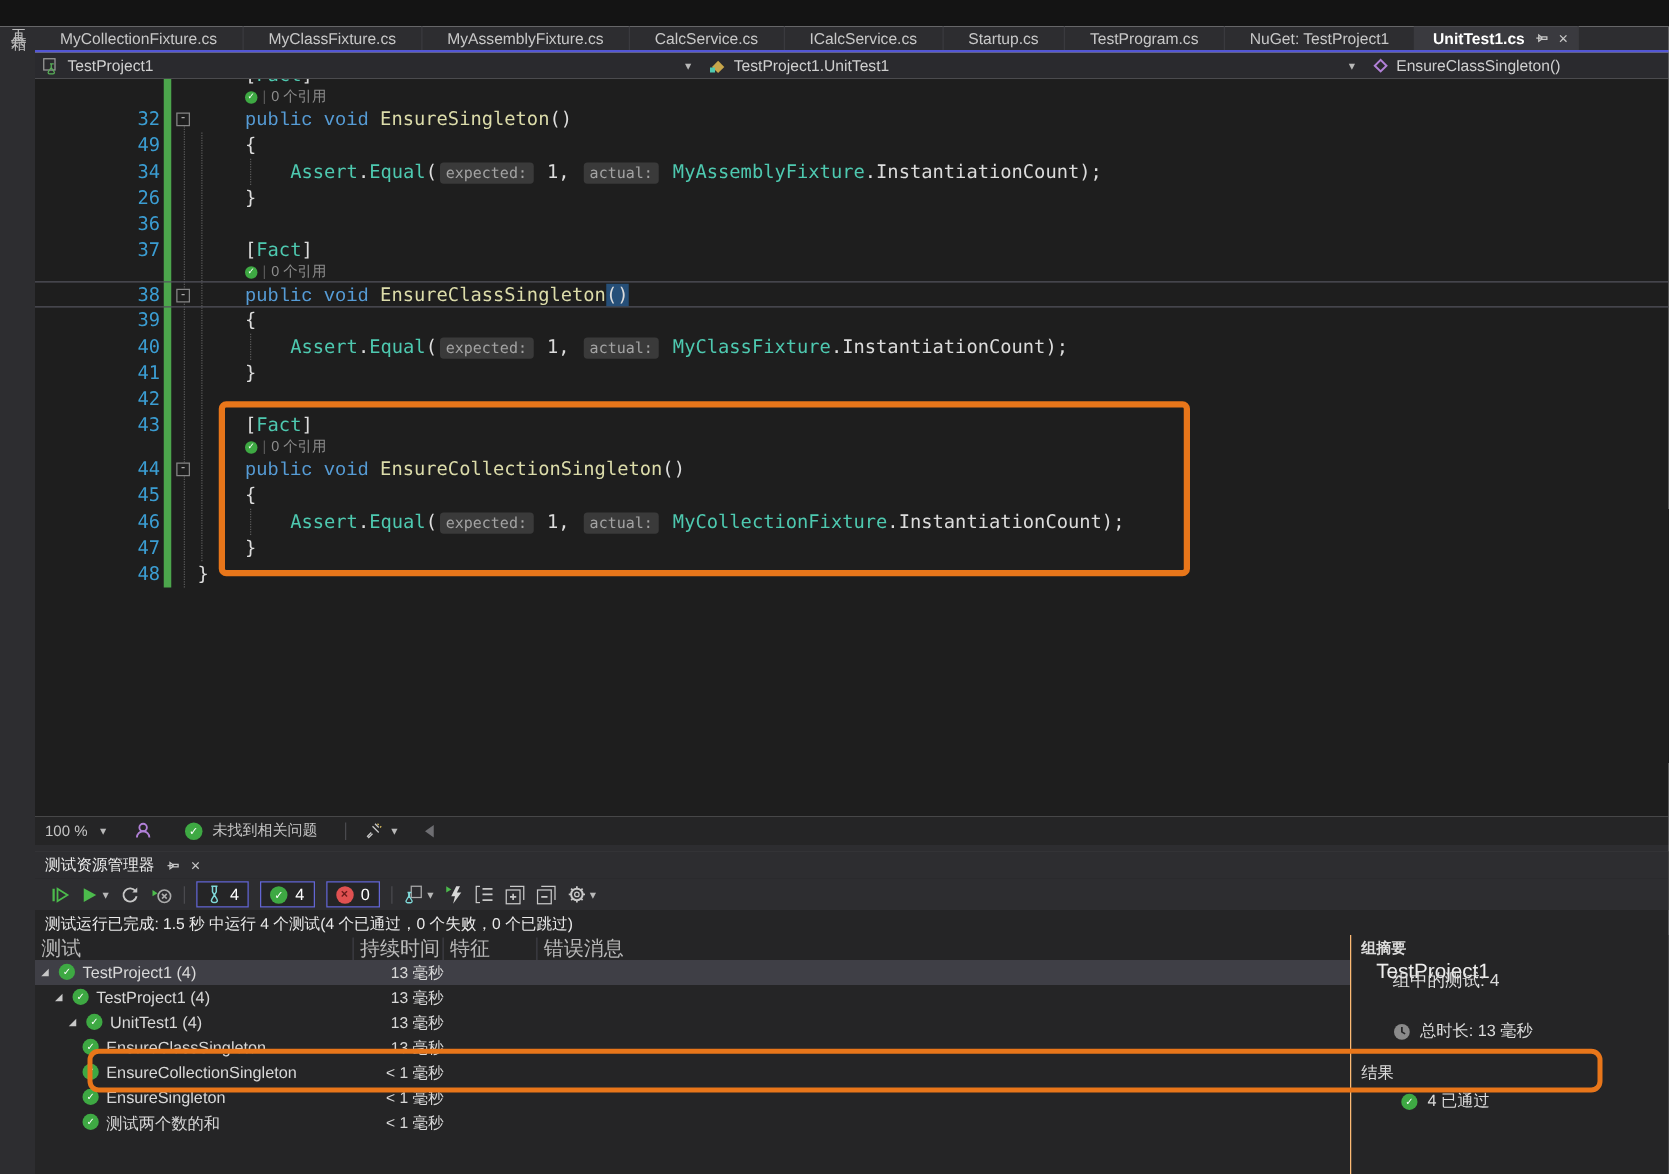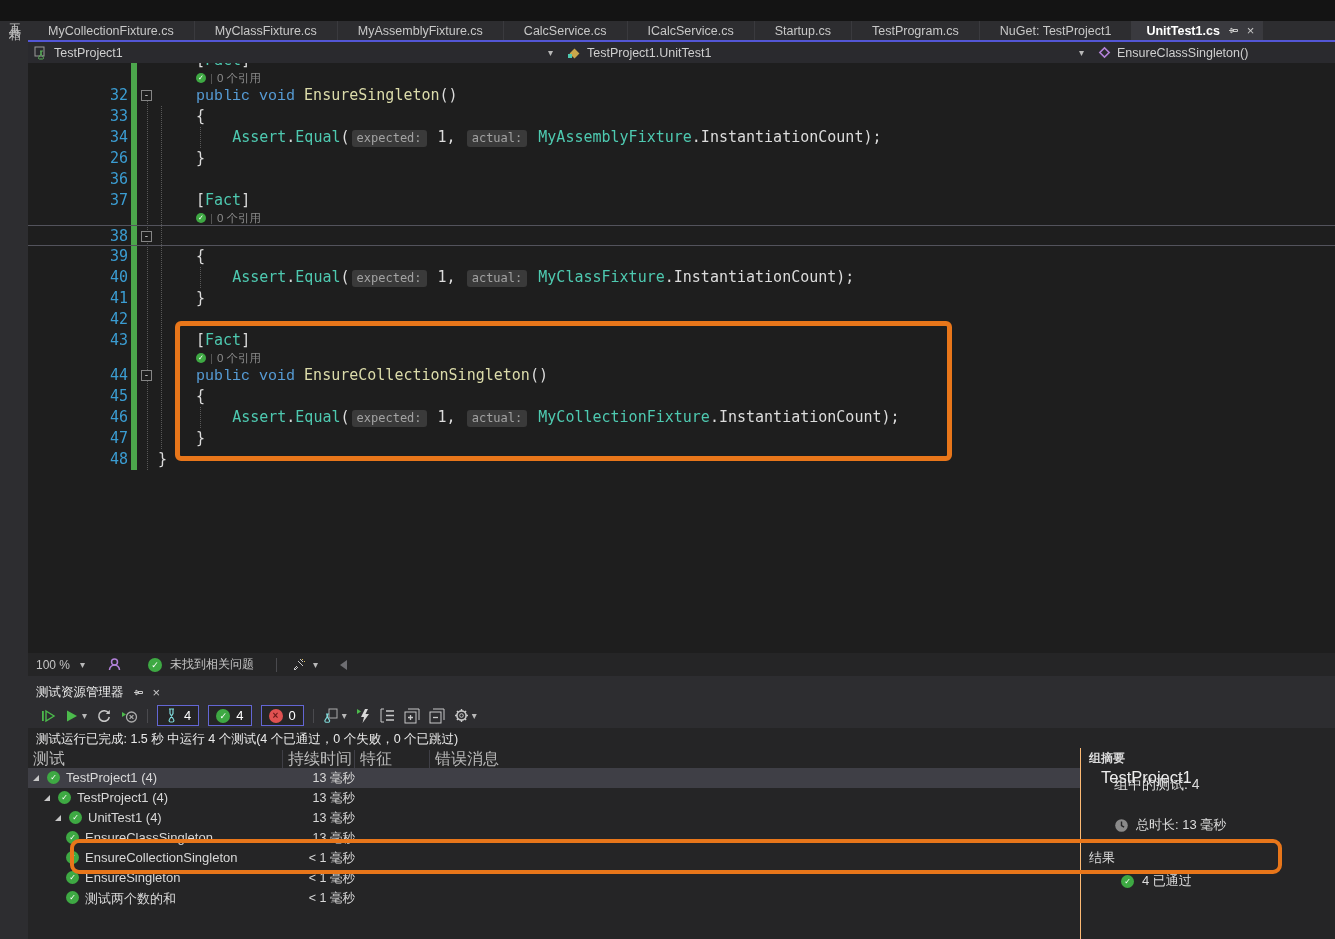--- a/index.html
+++ b/index.html
@@ -166,27 +166,27 @@
     <div class="gutterbar"></div>
     <div class="guide" style="left:119px;top:30px;height:377px"></div>
     <div class="guide" style="left:133px;top:43px;height:343px"></div>
     <div class="guide" style="left:172px;top:64px;height:21px"></div>
     <div class="guide" style="left:172px;top:204px;height:21px"></div>
     <div class="guide" style="left:172px;top:344px;height:21px"></div>
     <div id="rows">
         <div class="crow partial"><div class="code-content"><span class="s-p">[</span><span class="s-t">Fact</span><span class="s-p">]</span></div></div>
         <div class="crow lens"><div class="code-content"><span class="lensok">✓</span><span class="lenssep">|</span><span>0 个引用</span></div></div>
         <div class="crow code"><span class="ln">32</span><span class="fold">-</span><div class="code-content"><span class="s-k">public</span><span class="s-p"> </span><span class="s-k">void</span><span class="s-p"> </span><span class="s-m">EnsureSingleton</span><span class="s-p">()</span></div></div>
-        <div class="crow code"><span class="ln">33</span><div class="code-content"><span class="s-p">{</span></div></div>
+        <div class="crow code"><span class="ln">49</span><div class="code-content"><span class="s-p">{</span></div></div>
         <div class="crow code"><span class="ln">34</span><div class="code-content"><span class="s-p">    </span><span class="s-t">Assert</span><span class="s-p">.</span><span class="s-t">Equal</span><span class="s-p">(</span><span class="hintbadge">expected:</span><span class="s-p"> 1, </span><span class="hintbadge">actual:</span><span class="s-p"> </span><span class="s-t">MyAssemblyFixture</span><span class="s-p">.InstantiationCount);</span></div></div>
         <div class="crow code"><span class="ln">26</span><div class="code-content"><span class="s-p">}</span></div></div>
         <div class="crow code"><span class="ln">36</span><div class="code-content"></div></div>
         <div class="crow code"><span class="ln">37</span><div class="code-content"><span class="s-p">[</span><span class="s-t">Fact</span><span class="s-p">]</span></div></div>
         <div class="crow lens"><div class="code-content"><span class="lensok">✓</span><span class="lenssep">|</span><span>0 个引用</span></div></div>
-        <div class="crow code cur"><span class="ln">38</span><span class="fold">-</span></div>
+        <div class="crow code cur"><span class="ln">38</span><span class="fold">-</span><div class="code-content"><span class="s-k">public</span><span class="s-p"> </span><span class="s-k">void</span><span class="s-p"> </span><span class="s-m">EnsureClassSingleton</span><span class="s-h">()</span></div></div>
         <div class="crow code"><span class="ln">39</span><div class="code-content"><span class="s-p">{</span></div></div>
         <div class="crow code"><span class="ln">40</span><div class="code-content"><span class="s-p">    </span><span class="s-t">Assert</span><span class="s-p">.</span><span class="s-t">Equal</span><span class="s-p">(</span><span class="hintbadge">expected:</span><span class="s-p"> 1, </span><span class="hintbadge">actual:</span><span class="s-p"> </span><span class="s-t">MyClassFixture</span><span class="s-p">.InstantiationCount);</span></div></div>
         <div class="crow code"><span class="ln">41</span><div class="code-content"><span class="s-p">}</span></div></div>
         <div class="crow code"><span class="ln">42</span><div class="code-content"></div></div>
         <div class="crow code"><span class="ln">43</span><div class="code-content"><span class="s-p">[</span><span class="s-t">Fact</span><span class="s-p">]</span></div></div>
         <div class="crow lens"><div class="code-content"><span class="lensok">✓</span><span class="lenssep">|</span><span>0 个引用</span></div></div>
         <div class="crow code"><span class="ln">44</span><span class="fold">-</span><div class="code-content"><span class="s-k">public</span><span class="s-p"> </span><span class="s-k">void</span><span class="s-p"> </span><span class="s-m">EnsureCollectionSingleton</span><span class="s-p">()</span></div></div>
         <div class="crow code"><span class="ln">45</span><div class="code-content"><span class="s-p">{</span></div></div>
         <div class="crow code"><span class="ln">46</span><div class="code-content"><span class="s-p">    </span><span class="s-t">Assert</span><span class="s-p">.</span><span class="s-t">Equal</span><span class="s-p">(</span><span class="hintbadge">expected:</span><span class="s-p"> 1, </span><span class="hintbadge">actual:</span><span class="s-p"> </span><span class="s-t">MyCollectionFixture</span><span class="s-p">.InstantiationCount);</span></div></div>
         <div class="crow code"><span class="ln">47</span><div class="code-content"><span class="s-p">}</span></div></div>

